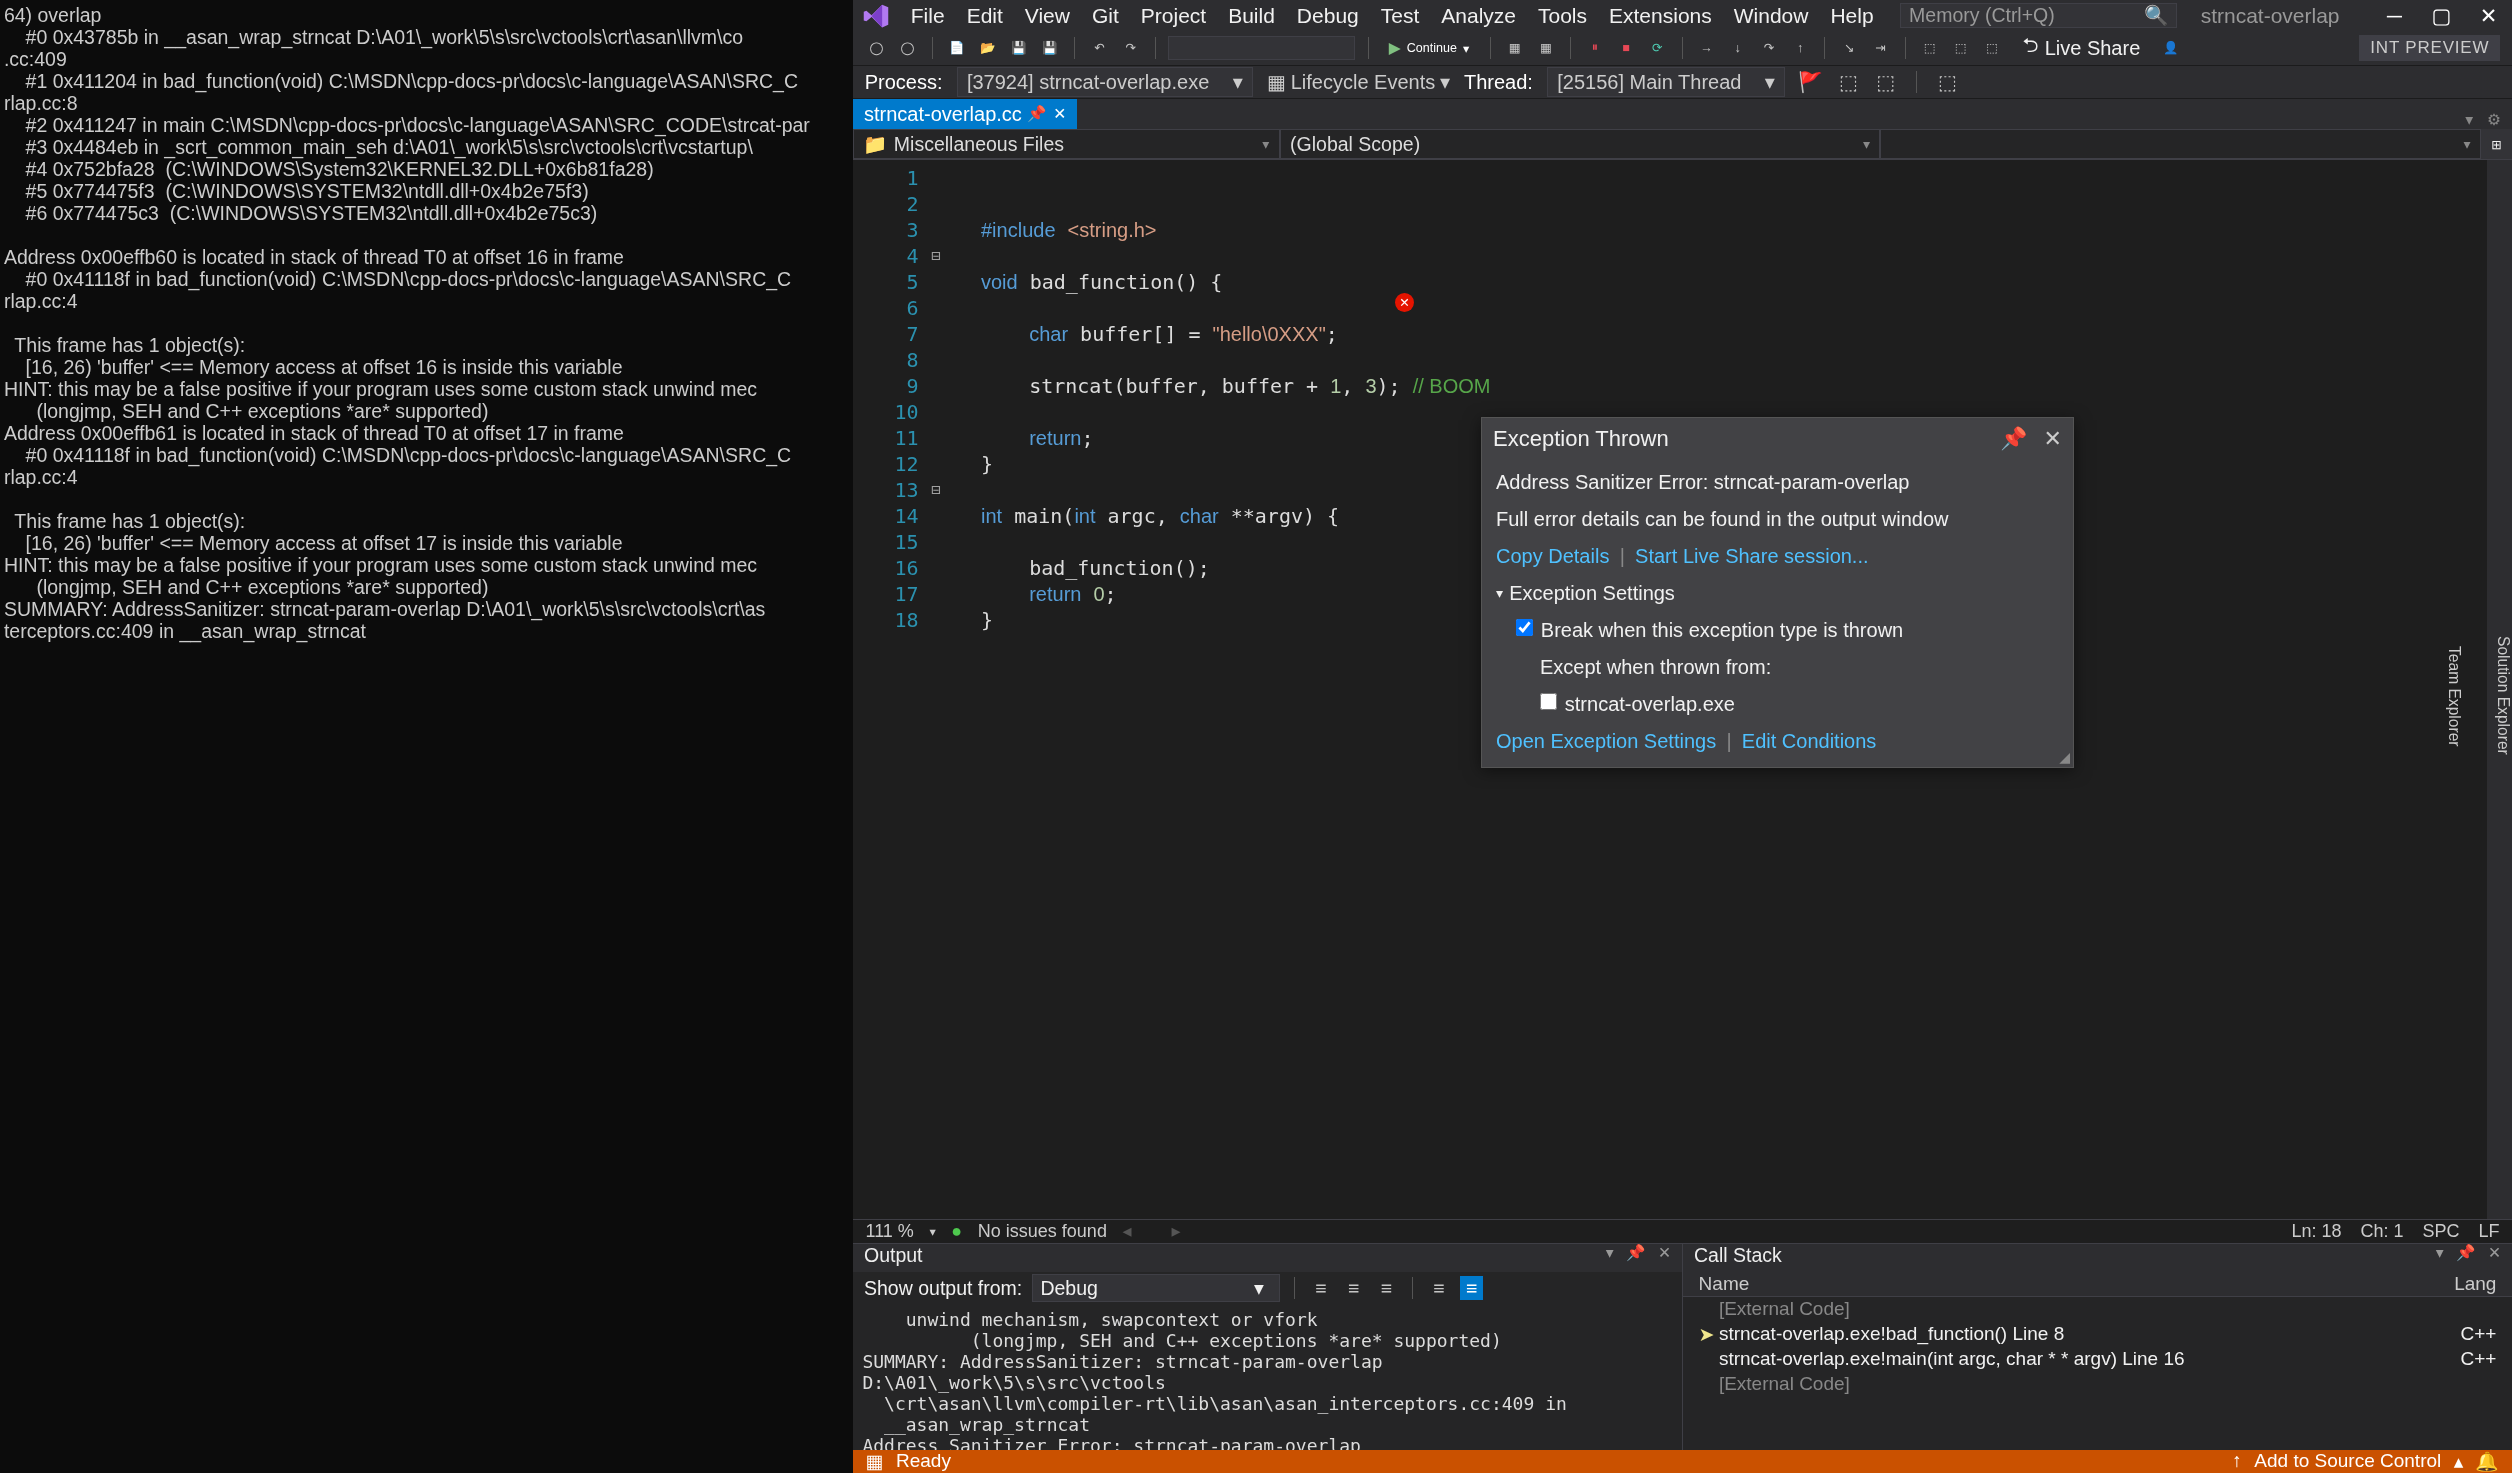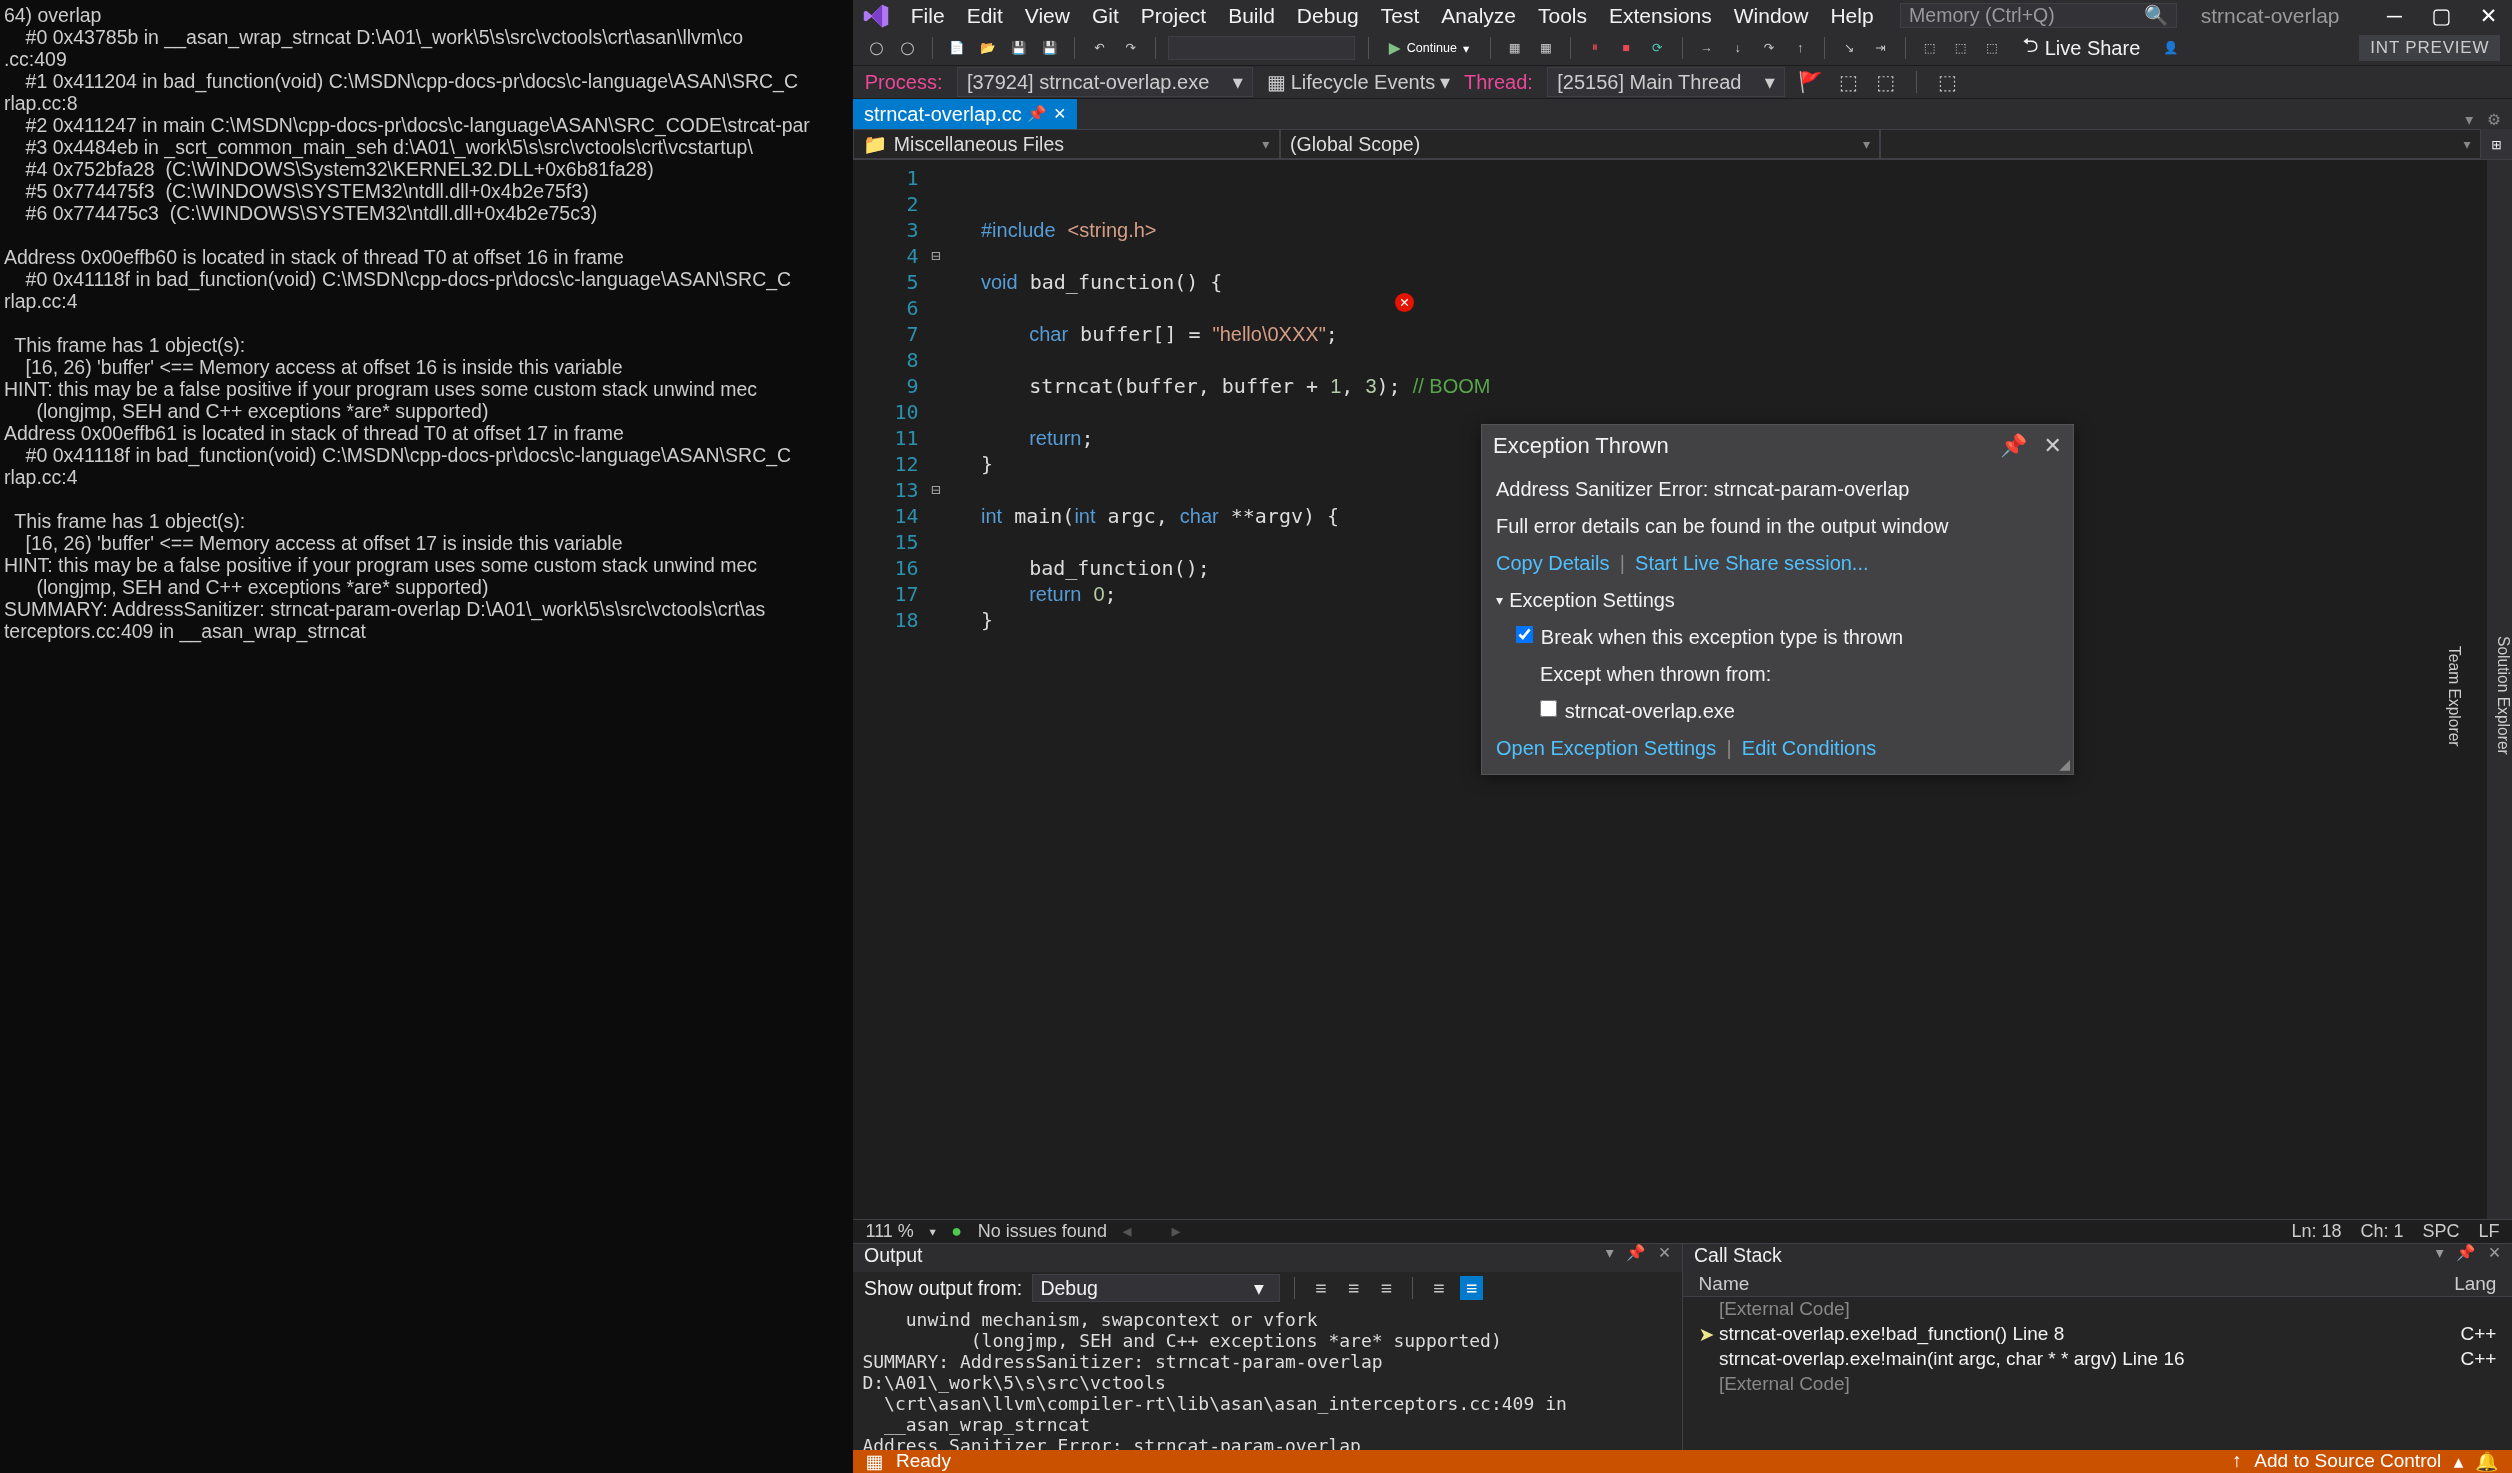--- a/index.html
+++ b/index.html
@@ -19,21 +19,21 @@
 .vs-winbtns { margin-left: auto; display: flex; }
 .vs-winbtn { width: 47px; height: 31px; display: flex; align-items: center; justify-content: center; color: #fff; }
 .vs-toolbar { height: 35px; background: #2d2d30; display: flex; align-items: center; padding: 0 11.7px; gap: 7.8px; border-bottom: 0.8px solid #1b1b1c; }
 .tb-icon { width: 23.4px; height: 23.4px; display: flex; align-items: center; justify-content: center; color: #c5c5c5; }
 .tb-sep { width: 0.8px; height: 22px; background: #555; margin: 0 4.7px; }
 .tb-continue { display: flex; align-items: center; gap: 6.2px; padding: 0 7.8px; color: #fff; }
 .tb-continue .arrow { color: #80c080; font-size: 15.6px; }
 .tb-intpreview { margin-left: auto; background: #3f3f46; padding: 3.1px 11px; font-size: 17px; color: #ccc; letter-spacing: 0.8px; }
 .tb-liveshare { display: flex; align-items: center; gap: 6.2px; color: #f1f1f1; margin: 0 11px; font-size: 20px; }
 .vs-debugbar { height: 33px; background: #2d2d30; display: flex; align-items: center; padding: 0 11.7px; gap: 14px; font-size: 20px; color: #ccc; border-bottom: 0.8px solid #1b1b1c; }
-.db-label { color: #ec4899; }
+.db-label { color: #ffffff; }
 .db-val { background: #333337; border: 0.8px solid #3f3f46; padding: 1.6px 9.4px 1.6px 9.4px; display: flex; align-items: center; gap: 23.4px; min-width: 234px; }
 .db-val .chev { margin-left: auto; }
 .vs-tabs { height: 30px; background: #2d2d30; display: flex; align-items: flex-end; }
 .vs-tab { height: 30px; background: #007acc; color: #fff; padding: 0 11px; display: flex; align-items: center; gap: 6px; font-size: 20px; }
 .vs-tab .pin { color: #cde; font-size: 15.6px; }
 .vs-tab .close { color: #fff; font-size: 15.6px; }
 .vs-tabright { margin-left: auto; display: flex; gap: 14px; padding-right: 11px; color: #888; font-size: 15.6px; }
 .vs-scopes { height: 31px; background: #252526; display: flex; border-bottom: 0.8px solid #3f3f46; }
 .scope-box { flex: 1; display: flex; align-items: center; padding: 0 9.4px; border: 0.8px solid #3f3f46; color: #ddd; font-size: 19.5px; gap: 6.2px; }
 .scope-box .chev { margin-left: auto; font-size: 14px; color: #888; }
@@ -42,21 +42,21 @@
 .vs-side-expl { position: absolute; right: 0; top: 0; bottom: 0; width: 25px; background: #2d2d30; display: flex; flex-direction: column; align-items: center; padding-top: 12.5px; gap: 31px; color: #ccc; font-size: 15.6px; writing-mode: vertical-rl; }
 .vs-side-expl div { cursor: default; }
 .vs-gutter { width: 78px; background: #1e1e1e; text-align: right; color: #2b91af; font-family: Consolas, monospace; font-size: 20px; line-height: 26px; padding: 4.7px 12.5px 0 0; }
 .vs-code { flex: 1; font-family: Consolas, monospace; font-size: 20px; line-height: 26px; padding: 4.7px 0 0 31px; color: #dcdcdc; white-space: pre; position: relative; }
 .kw { color: #569cd6; }
 .str { color: #d69d85; }
 .com { color: #57a64a; }
 .num { color: #b5cea8; }
 .err-dot { position: absolute; left: 445px; top: 133px; width: 19px; height: 19px; background: #e51400; border-radius: 50%; display: flex; align-items: center; justify-content: center; color: #fff; font-size: 12.5px; }
 .collapse-col { width: 19px; color: #a0a0a0; font-family: Consolas, monospace; font-size: 15.6px; line-height: 26px; padding-top: 4.7px; }
-.exception-popup { position: absolute; left: 628px; top: 264px; width: 593px; background: #424245; border: 0.8px solid #555; color: #f1f1f1; font-size: 20px; box-shadow: 0 3.1px 15.6px rgba(0,0,0,.5); }
+.exception-popup { position: absolute; left: 628px; top: 257px; width: 593px; background: #424245; border: 0.8px solid #555; color: #f1f1f1; font-size: 20px; box-shadow: 0 3.1px 15.6px rgba(0,0,0,.5); }
 .ex-title { background: #424245; padding: 7.8px 11px; display: flex; align-items: center; font-size: 22px; }
 .ex-title .tbtns { margin-left: auto; display: flex; gap: 15.6px; color: #ccc; }
 .ex-body { padding: 11px 14px 14px 14px; display: flex; flex-direction: column; gap: 14px; position: relative; }
 .ex-link { color: #4fc1ff; cursor: pointer; }
 .ex-linksep { color: #888; margin: 0 4.7px; }
 .ex-sett-head { display: flex; align-items: center; gap: 6.2px; }
 .ex-tri { font-size: 14px; }
 .ex-check { display: flex; gap: 7.8px; margin-left: 20px; }
 .ex-check input { width: 17px; height: 17px; }
 .ex-grip { position: absolute; right: 3.1px; bottom: 1.6px; color: #888; font-size: 14px; }

